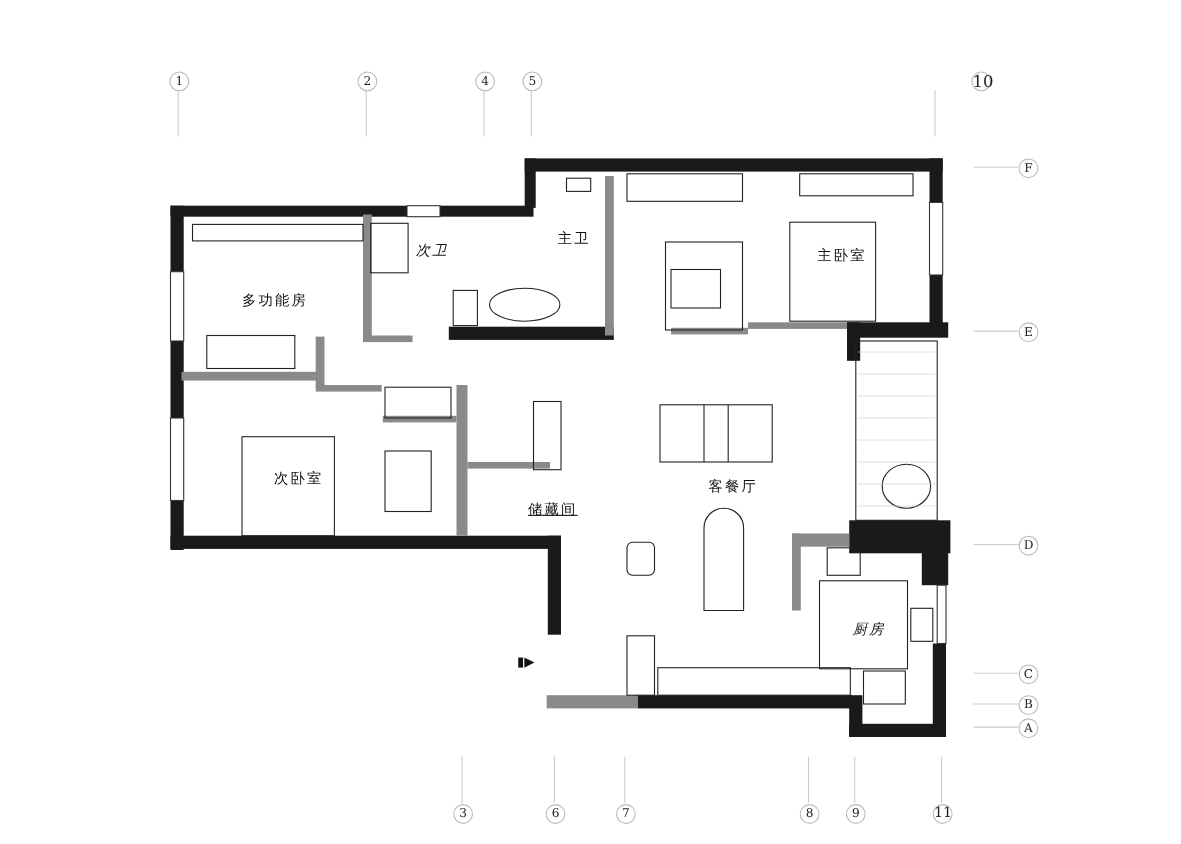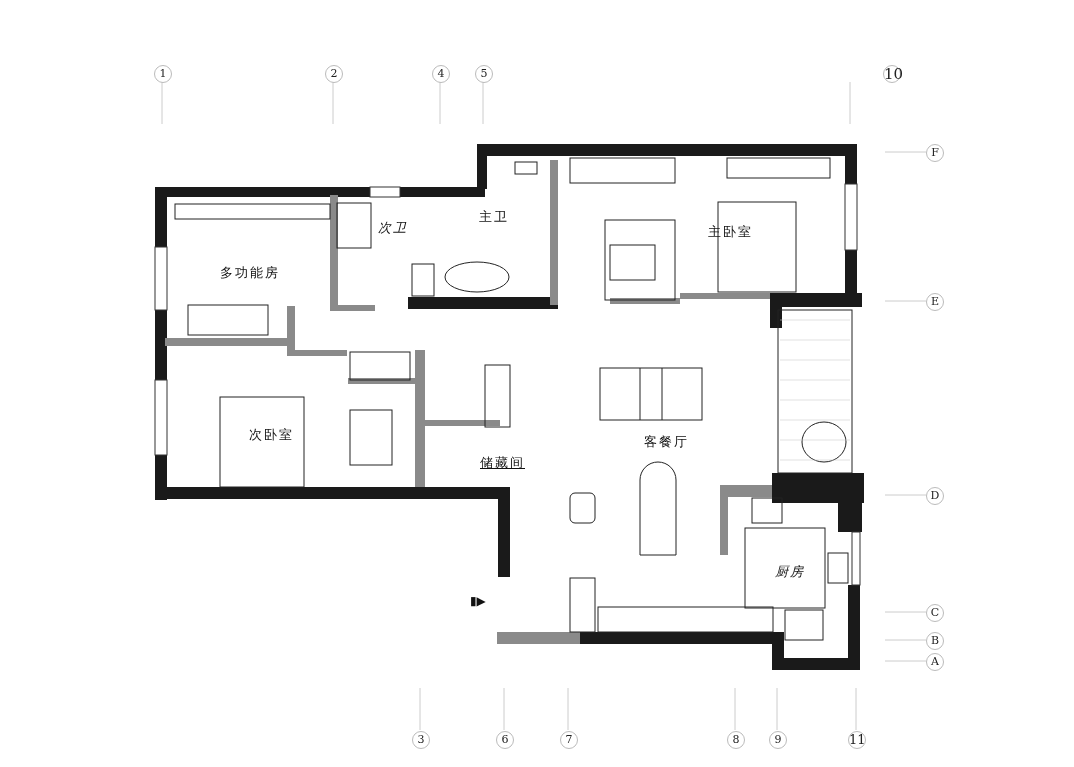--- a/index.html
+++ b/index.html
@@ -146,22 +146,22 @@
     <line x1="780" y1="420" x2="850" y2="420"></line>
     <line x1="780" y1="440" x2="850" y2="440"></line>
     <line x1="780" y1="460" x2="850" y2="460"></line>
   </g>
 
   <rect x="778" y="310" width="74" height="163" fill="none" stroke="#222" stroke-width="1"></rect>
 </svg>
 
 <div class="room-label" style="left:220px;top:264px;">多功能房</div>
 <div class="room-label" style="left:378px;top:219px;font-style:italic;">次卫</div>
-<div class="room-label" style="left:479px;top:208px;">主卫</div>
-<div class="room-label" style="left:708px;top:223px;">主卧室</div>
+<div class="room-label" style="left:507px;top:208px;">主卫</div>
+<div class="room-label" style="left:743px;top:223px;">主卧室</div>
 <div class="room-label" style="left:249px;top:426px;">次卧室</div>
 <div class="room-label" style="left:480px;top:454px;text-decoration:underline;">储藏间</div>
 <div class="room-label" style="left:644px;top:433px;font-family:Liberation Serif, serif;">客餐厅</div>
 <div class="room-label" style="left:775px;top:563px;font-style:italic;">厨房</div>
 
 <div style="position:absolute;left:470px;top:594px;font-size:12px;color:#111;">▮▶</div>
 
 <div class="grid-bubble" style="left:154px;top:65px;">1</div>
 <div class="grid-bubble" style="left:325px;top:65px;">2</div>
 <div class="grid-bubble" style="left:432px;top:65px;">4</div>

